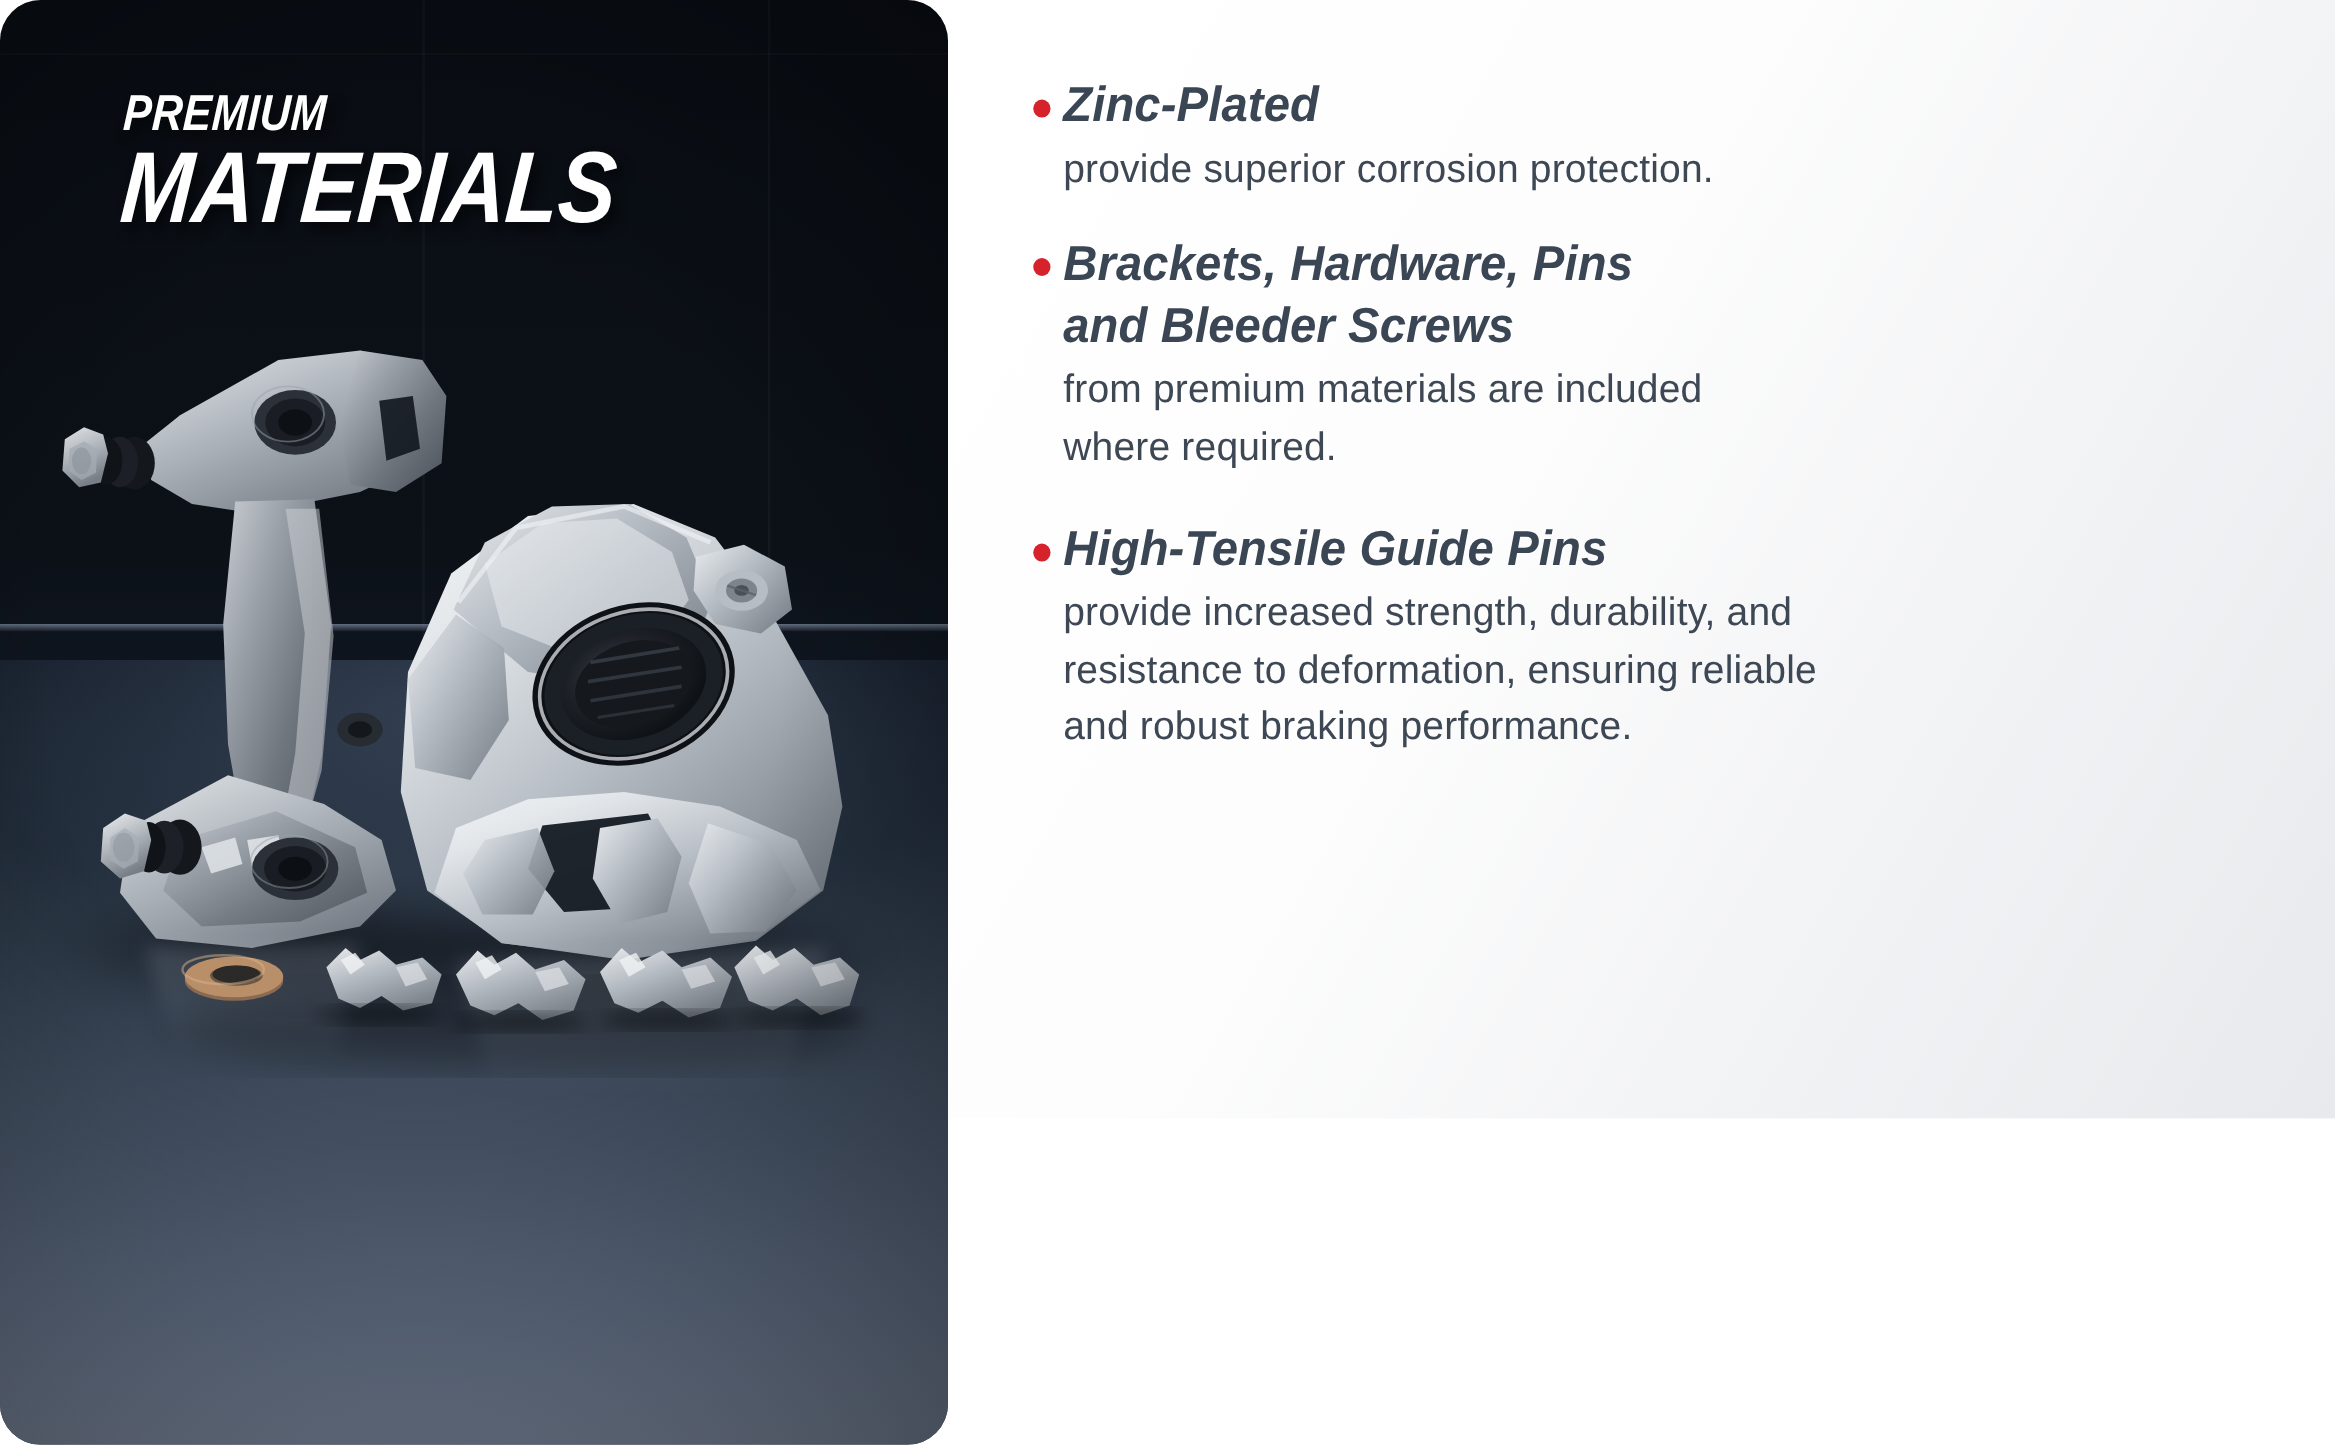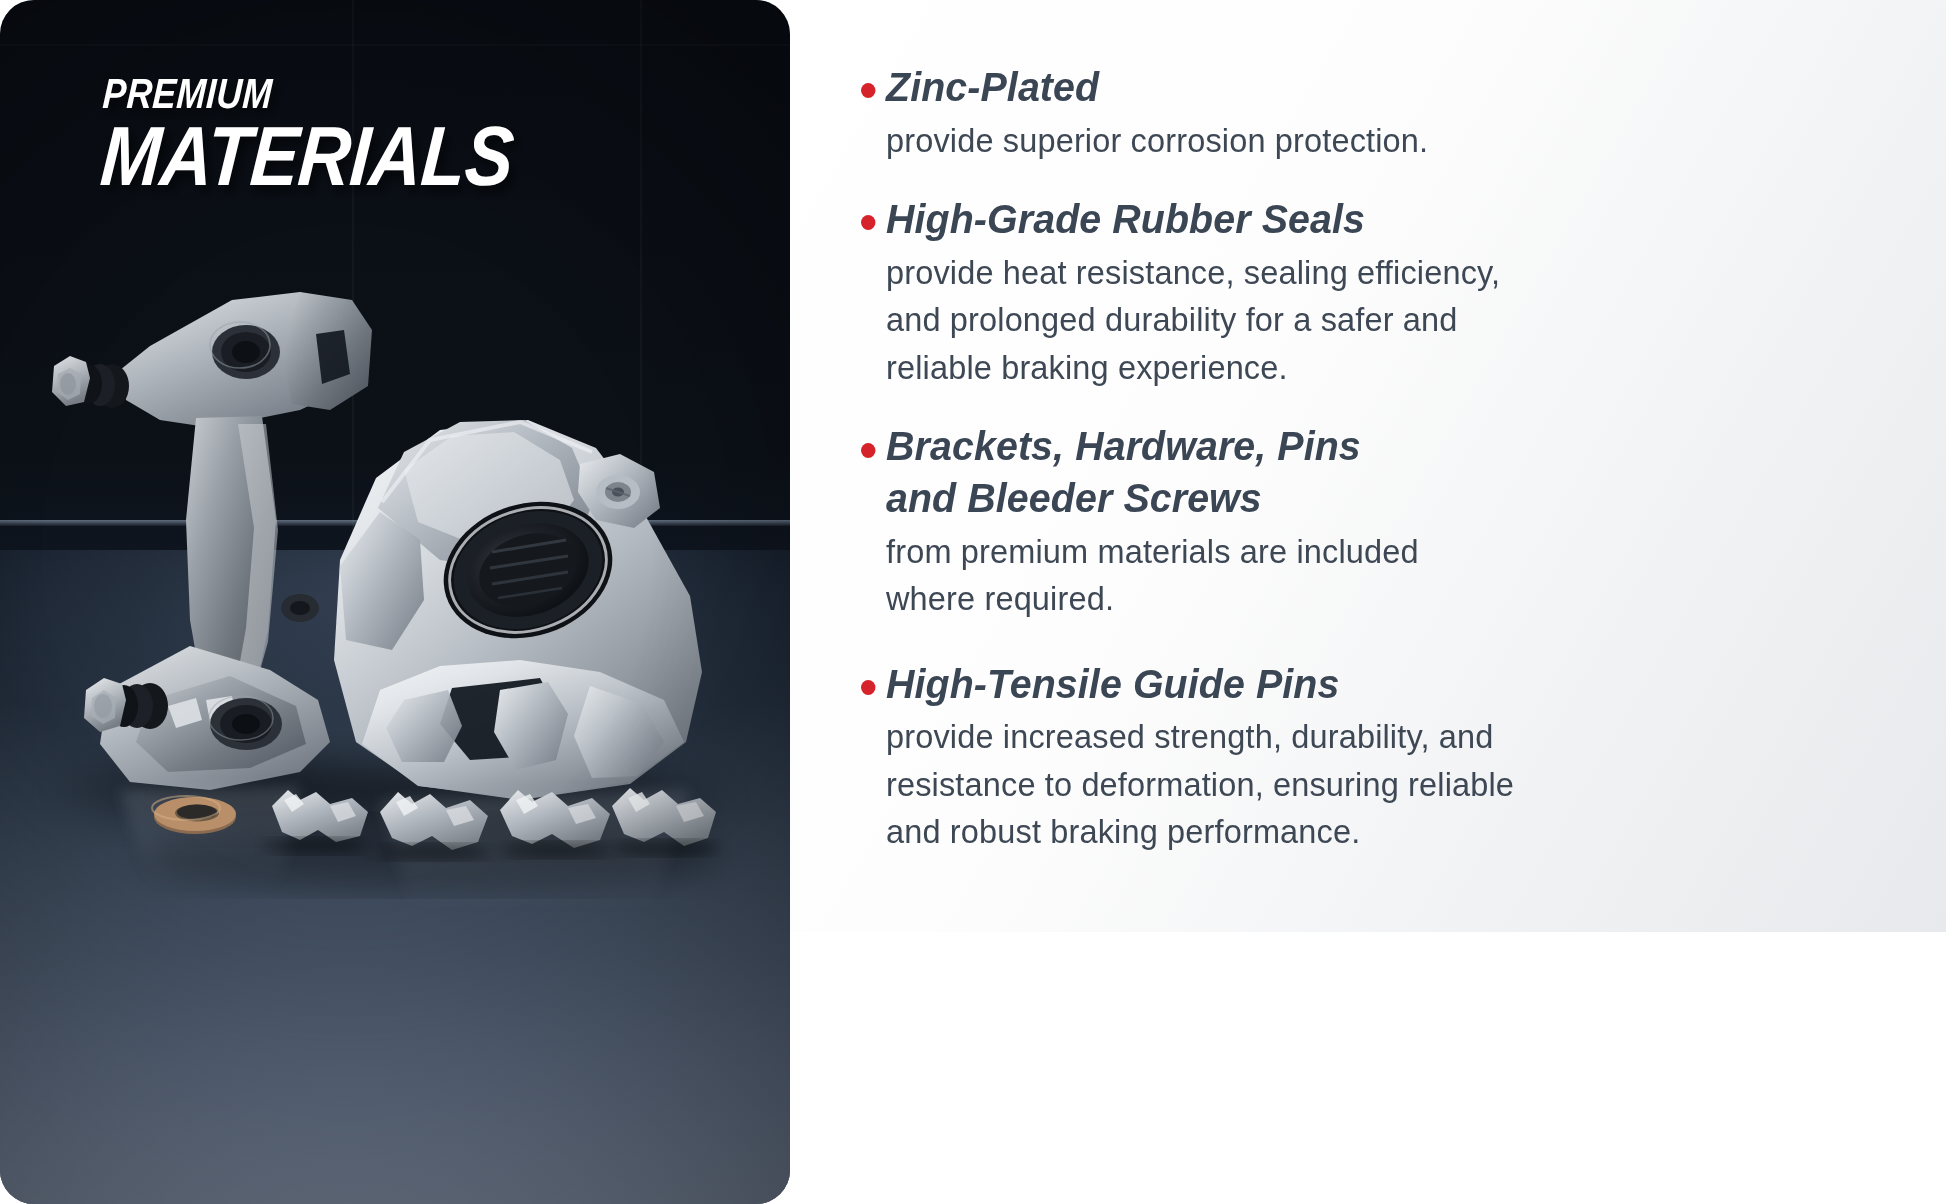--- a/index.html
+++ b/index.html
@@ -366,31 +366,20 @@
     <div class="feature">
       <div class="f-head">
         <span class="bullet"></span>
         <span>Zinc-Plated</span>
       </div>
       <div class="f-body">
         <span class="ln">provide superior corrosion protection.</span>
       </div>
     </div>
 
-    <div class="feature">
-      <div class="f-head">
-        <span class="bullet"></span>
-        <span>High-Grade Rubber Seals</span>
-      </div>
-      <div class="f-body">
-        <span class="ln">provide heat resistance, sealing efficiency,</span>
-        <span class="ln">and prolonged durability for a safer and</span>
-        <span class="ln">reliable braking experience.</span>
-      </div>
-    </div>
 
     <div class="feature">
       <div class="f-head">
         <span class="bullet"></span>
         <span>Brackets, Hardware, Pins</span>
       </div>
       <div class="f-head">
         <span>and Bleeder Screws</span>
       </div>
       <div class="f-body">

